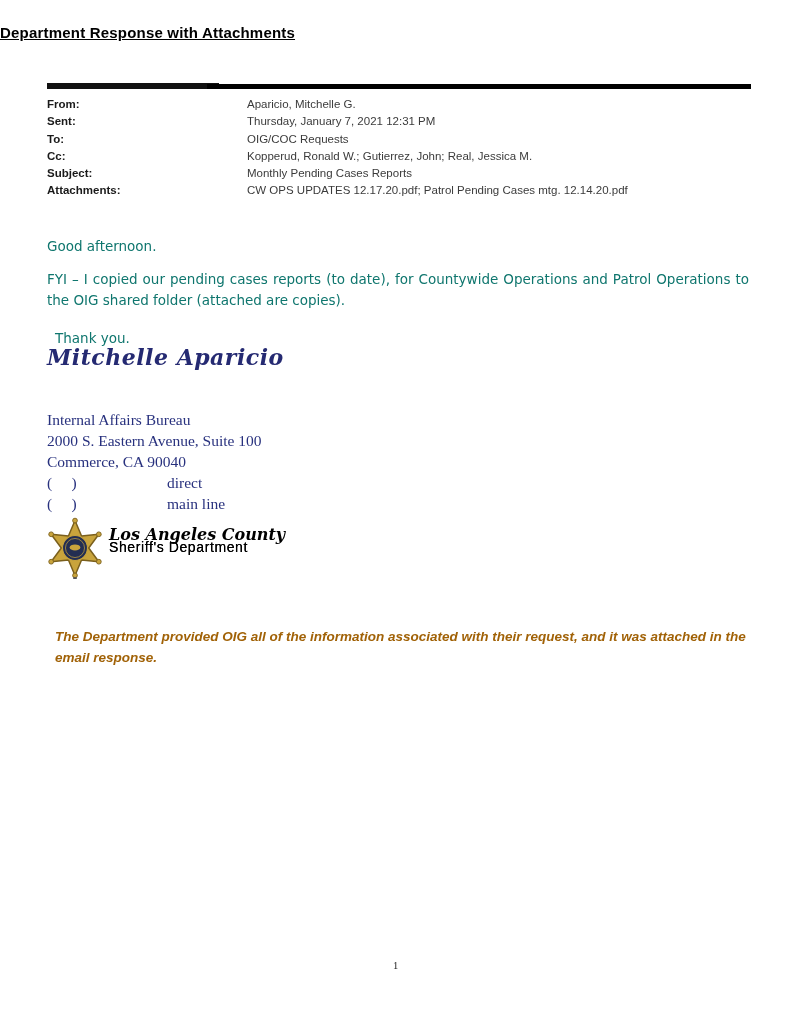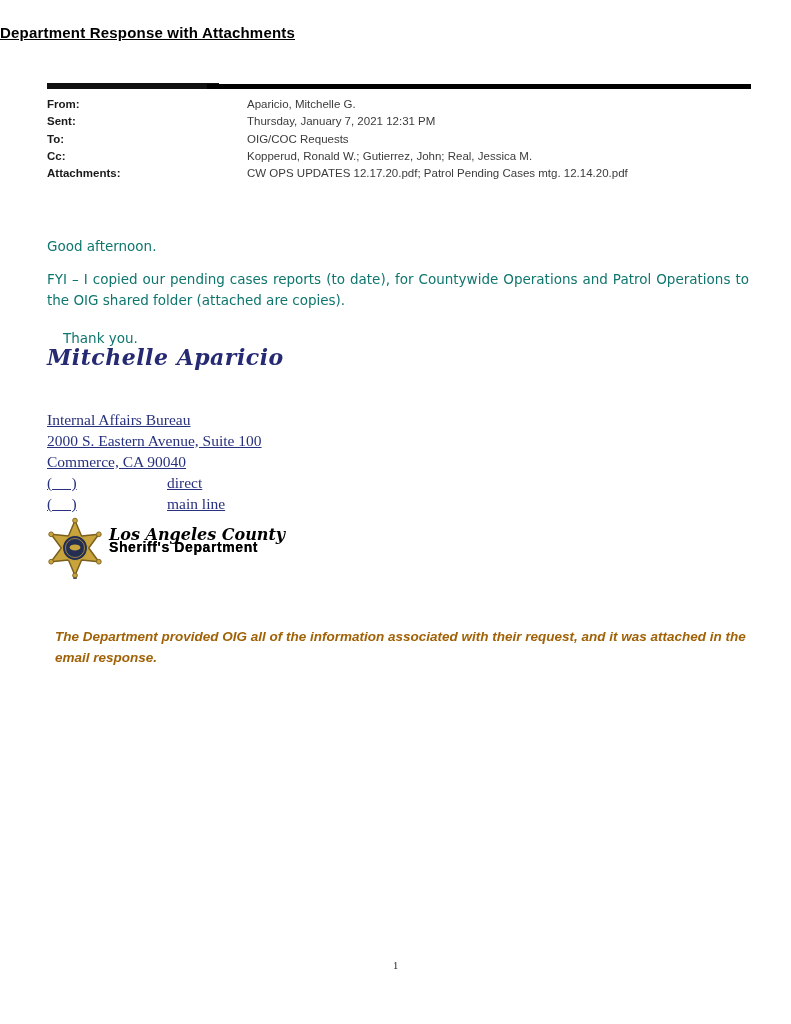--- a/index.html
+++ b/index.html
@@ -36,54 +36,53 @@
   .field-value{color:#3b3b3b;}
   
   .mail-body{
     position:absolute;top:236px;left:47px;width:702px;
     font-family:"DejaVu Sans", sans-serif;
     font-size:13.5px;line-height:21px;
     color:#0f766e;
   }
   .mail-body .greeting{margin:0 0 12px 0;}
   .mail-body .para{margin:0 0 17px 0;text-align:justify;}
-  .mail-body .closing{margin:16px;}
+  .mail-body .closing{margin:8px;}
   
   .sig-name{
     position:absolute;top:344px;left:47px;
     font-family:"DejaVu Serif", serif;
     font-style:italic;font-weight:700;
     font-size:22px;letter-spacing:.5px;
     color:#252a72;
   }
   
   .sig-block{
     position:absolute;top:409px;left:47px;
     font-family:"Liberation Serif", serif;
     font-size:15.5px;line-height:21px;
     color:#28317e;
-    text-decoration:underline;
   }
   .phone-row{display:flex;}
   .phone-paren{width:120px;flex:0 0 120px;}
   
   .logo{
     position:absolute;top:517px;left:45px;
     display:flex;align-items:flex-start;
   }
   .star-wrap{width:60px;height:62px;flex:0 0 60px;}
   .logo-text{margin-left:4px;padding-top:12px;color:#000;}
   .logo-line1{
     font-family:"DejaVu Serif", serif;
     font-style:italic;font-weight:700;
     font-size:16px;line-height:11px;
   }
   .logo-line2{
     font-family:"Liberation Sans", sans-serif;
-    font-weight:700;font-size:14px;line-height:15px;
+    font-weight:400;font-size:14px;line-height:15px;
     letter-spacing:.6px;
     text-shadow:0 0 .6px #000;
   }
   
   .dept-note{
     position:absolute;top:626px;left:55px;width:694px;
     font-family:"Liberation Sans", sans-serif;
     font-weight:700;font-style:italic;
     font-size:13.5px;line-height:21px;
     color:#a16207;
@@ -118,20 +117,24 @@
       <span class="field-label">Sent:</span>
       <span class="field-value">Thursday, January 7, 2021 12:31 PM</span>
     </div>
     <div class="field-row">
       <span class="field-label">To:</span>
       <span class="field-value">OIG/COC Requests</span>
     </div>
     <div class="field-row">
       <span class="field-label">Cc:</span>
       <span class="field-value">Kopperud, Ronald W.; Gutierrez, John; Real, Jessica M.</span>
+    </div>
+    <div class="field-row">
+      <span class="field-label">Subject:</span>
+      <span class="field-value">Monthly Pending Cases Reports</span>
     </div>
     <div class="field-row">
       <span class="field-label">Attachments:</span>
       <span class="field-value">CW OPS UPDATES 12.17.20.pdf; Patrol Pending Cases mtg. 12.14.20.pdf</span>
     </div>
   </div>
 
   <div class="mail-body">
     <p class="greeting">Good afternoon.</p>
     <p class="para">FYI – I copied our pending cases reports (to date), for Countywide Operations and Patrol Operations to the OIG shared folder (attached are copies).</p>

